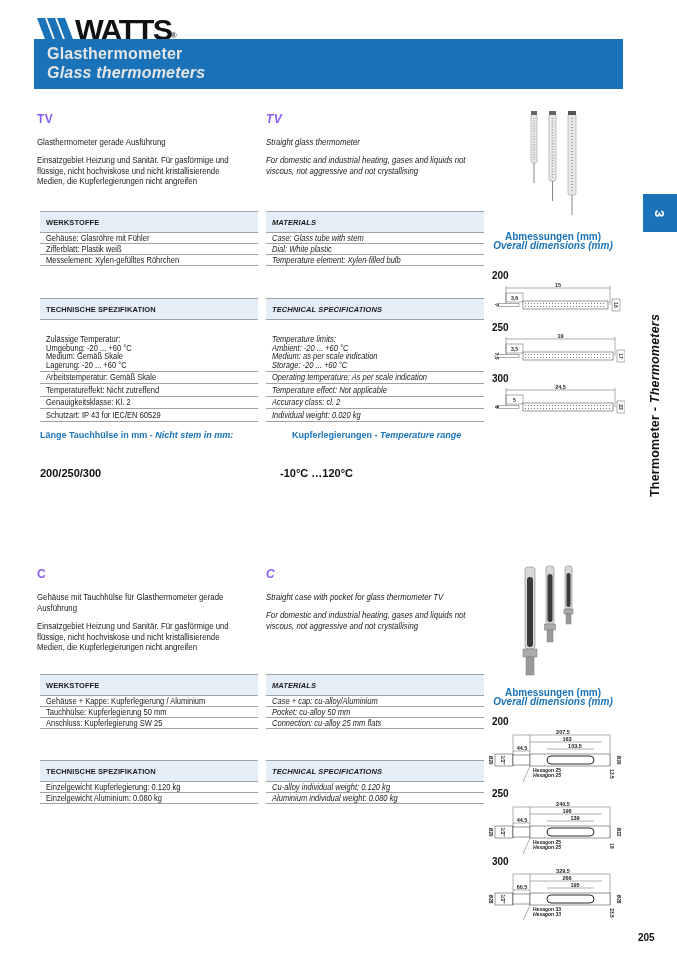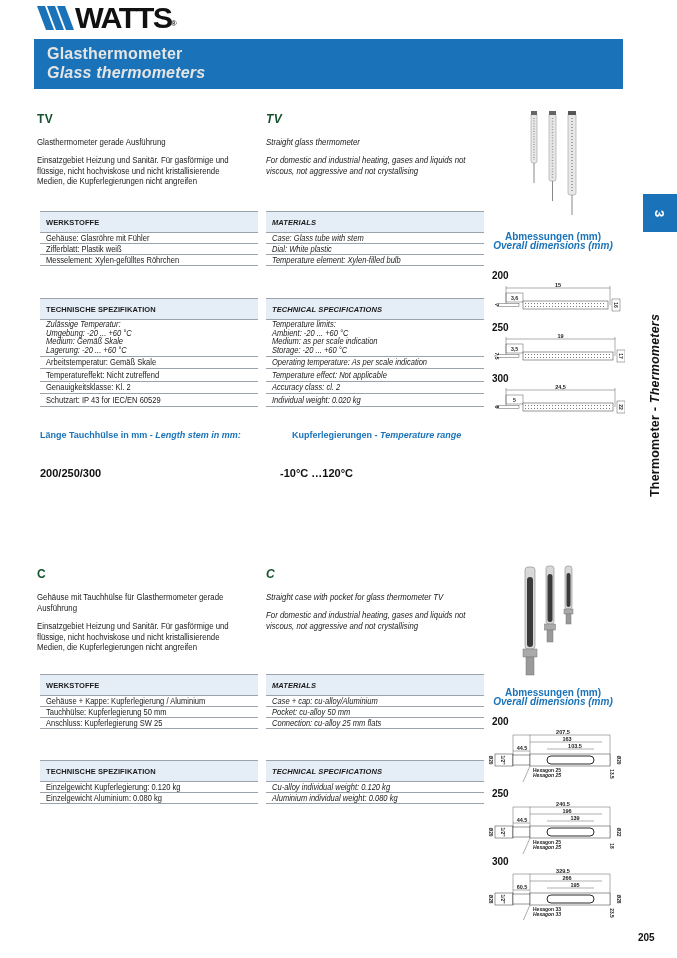--- a/index.html
+++ b/index.html
@@ -1,42 +1,42 @@
 <!DOCTYPE html>
 <html><head>
 <meta charset="utf-8">
 <style>
   * { box-sizing: border-box; margin: 0; padding: 0; }
   html, body { width: 677px; height: 958px; background: #ffffff; overflow: hidden; }
   body { position: relative; font-family: "Liberation Sans", sans-serif; color: #1a1a1a; }
 
   
-  .logo { position: absolute; left: 37px; top: 4px; height: 26px; display: flex; align-items: flex-end; }
+  .logo { position: absolute; left: 37px; top: 16px; height: 26px; display: flex; align-items: flex-end; }
   .logo-stripes { width: 40px; height: 24px; position: relative; }
   .logo-text { font-family: "Liberation Sans", sans-serif; font-weight: 900; font-size: 29px; letter-spacing: -1.5px; line-height: 24px; color: #111; transform: scaleX(1.05); transform-origin: left; margin-left: -2px; }
   .logo-reg { font-size: 8px; font-weight: 700; vertical-align: top; position: relative; top: -2px; margin-left: 4px; }
 
   
   .banner { position: absolute; left: 34px; top: 39px; width: 589px; height: 50px; background: #1a73b9; padding: 5px 0 0 13px; color: #e5e5e5; }
   .banner .t1 { font-size: 16px; font-weight: 900; line-height: 19px; letter-spacing: 0.2px; }
   .banner .t2 { font-size: 16px; font-weight: 900; font-style: italic; line-height: 19px; letter-spacing: 0.2px; }
 
   
   .sec { position: absolute; }
-  .prod-code { color: #14532d; font-weight: 900; font-size: 12px; letter-spacing: 0.5px; }
+  .prod-code { color: #8b5cf6; font-weight: 900; font-size: 12px; letter-spacing: 0.5px; }
   .prod-code.it { font-style: italic; }
   .subtitle { font-size: 8.5px; line-height: 11px; margin-top: 11px; transform: scaleX(0.92); transform-origin: left; width: 108%; }
   .desc { font-size: 8.5px; line-height: 10.5px; margin-top: 7px; transform: scaleX(0.92); transform-origin: left; width: 108%; }
   .it { font-style: italic; }
 
   .tbl { position: absolute; width: 218px; }
   .tbl-head { background: #e5eef7; border-top: 1px solid #9aa3ab; border-bottom: 1px solid #9aa3ab; height: 22px; padding: 6px 0 0 6px; font-size: 7.5px; font-weight: 700; letter-spacing: 0.1px; }
   .tbl-row { border-bottom: 1px solid #9aa3ab; font-size: 8.2px; line-height: 9.5px; padding: 0.5px 0 0 6px; white-space: nowrap; }
   .tbl-row span { display: inline-block; transform: scaleX(0.92); transform-origin: left; }
-  .tbl-row.multi { line-height: 8.6px; padding-top: 1px; padding-bottom: 0.5px; font-style: italic; }
+  .tbl-row.multi { line-height: 8.6px; padding-top: 16px; padding-bottom: 0.5px; }
 
   .range-label { font-size: 9px; font-weight: 700; color: #1a73b9; white-space: nowrap; }
   .range-value { font-size: 11px; font-weight: 700; color: #111; margin-top: 27px; }
 
   .dim-caption { position: absolute; text-align: center; color: #1a73b9; font-size: 10px; font-weight: 700; line-height: 9px; width: 140px; }
   .size-label { position: absolute; font-size: 10px; font-weight: 900; color: #111; }
 
   
   .side-tab { position: absolute; left: 643px; top: 194px; width: 34px; height: 38px; background: #1a73b9; color: #fff; font-weight: 900; font-size: 13px; display: flex; align-items: center; justify-content: center; }
   .side-tab span { transform: rotate(90deg); display: inline-block; }
@@ -110,21 +110,21 @@
     <span>Storage: -20 ... +60 °C</span>
   </div>
   <div class="tbl-row it" style="line-height:11px"><span>Operating temperature: As per scale indication</span></div>
   <div class="tbl-row it" style="line-height:11px"><span>Temperature effect: Not applicable</span></div>
   <div class="tbl-row it" style="line-height:11px"><span>Accuracy class: cl. 2</span></div>
   <div class="tbl-row it" style="line-height:11px"><span>Individual weight:  0.020 kg</span></div>
 </div>
 
 <div class="sec" style="left:40px; top:430px;">
   <div class="range-label">
-    <span>Länge Tauchhülse in mm - </span><span class="it">Length stem in mm:</span>
+    <span>Länge Tauchhülse in mm - </span><span class="it">Nicht stem in mm:</span>
   </div>
   <div class="range-value">200/250/300</div>
 </div>
 <div class="sec" style="left:292px; top:430px;">
   <div class="range-label">
     <span>Kupferlegierungen - </span><span class="it">Temperature range</span>
   </div>
   <div class="range-value" style="margin-left:-12px">-10°C …120°C</div>
 </div>
 

